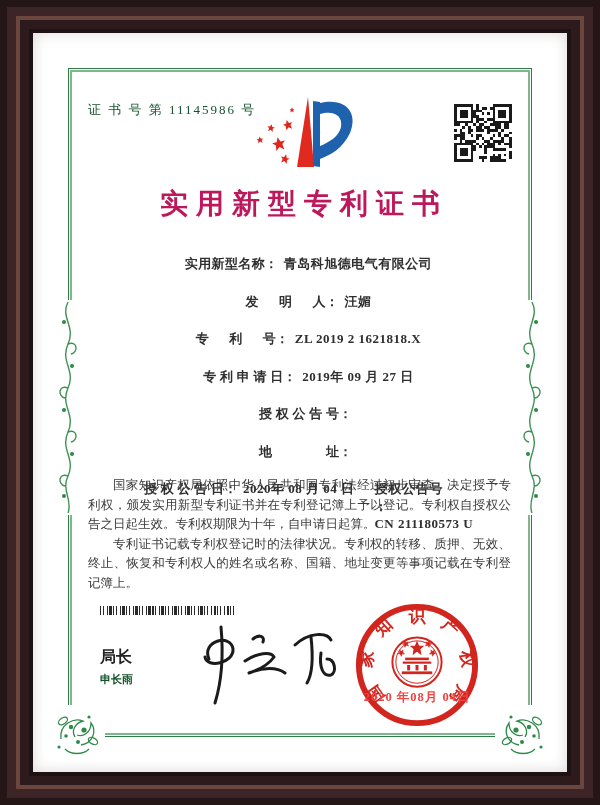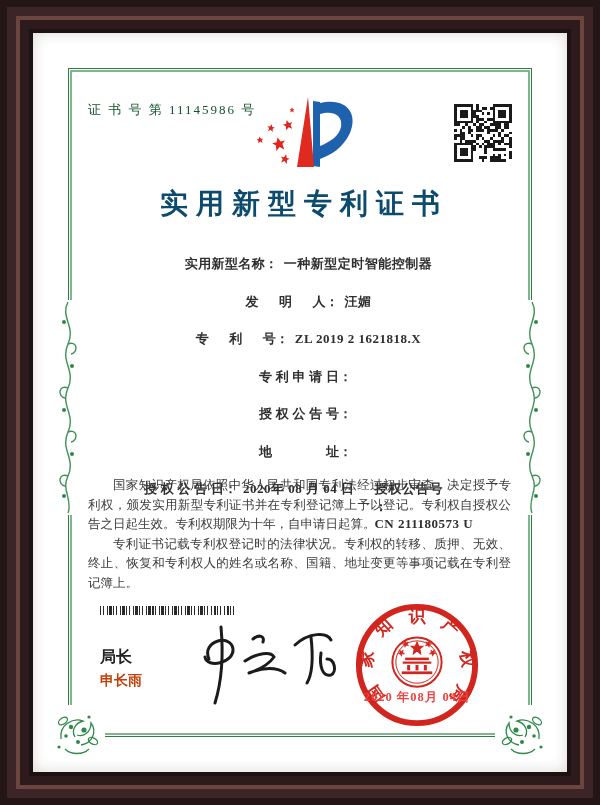--- a/index.html
+++ b/index.html
@@ -23,38 +23,38 @@
   .ornament{position:absolute;background:#fff;display:flex;align-items:center;justify-content:center;}
   .flourish-left{left:25px;top:267px;width:20px;height:215px;}
   .flourish-right{left:489px;top:267px;width:20px;height:215px;}
   .floral-bl{left:18px;top:672px;width:54px;height:54px;}
   .floral-br{left:462px;top:672px;width:54px;height:54px;}
   
   .cert-no{position:absolute;left:55px;top:68px;font-size:13px;letter-spacing:2px;color:#14532d;}
   .logo{position:absolute;left:217px;top:58px;width:110px;height:88px;}
   .qr{position:absolute;left:421px;top:71px;width:58px;height:58px;}
   .title{position:absolute;left:0;right:0;top:152px;text-align:center;font-size:28px;font-weight:bold;
-         letter-spacing:8px;text-indent:8px;color:#0c4a6e;}
+         letter-spacing:8px;text-indent:8px;color:#be185d;}
   
   .fields{position:absolute;left:55px;right:38px;top:222px;font-size:13px;color:#2f2f2f;}
   .frow{display:flex;align-items:baseline;margin-bottom:19.5px;white-space:nowrap;justify-content:center;}
   .flabel{display:inline-block;width:80px;text-align:justify;text-align-last:justify;font-weight:600;}
   .fcolon{font-weight:600;margin-right:6px;}
   .fvalue{font-weight:600;letter-spacing:.5px;}
   .fgroup2{margin-left:20px;display:flex;align-items:baseline;flex-direction:column;}
   .fgroup2 .flabel{width:68px;}
   
   .bodytext{position:absolute;left:55px;right:56px;top:443px;font-size:12.5px;line-height:19.5px;
             color:#3b3b3b;text-align:justify;}
   .bodytext p{margin:0;text-indent:2em;}
   
   .barcode{position:absolute;left:67px;top:573px;width:136px;height:9px;
     background:repeating-linear-gradient(90deg,#2a2a2a 0 1.5px,#fff 1.5px 3px,#2a2a2a 3px 4px,#fff 4px 7px,#2a2a2a 7px 8px,#fff 8px 9.5px,#2a2a2a 9.5px 12px,#fff 12px 13px);}
   .director-title{position:absolute;left:67px;top:614px;font-size:16px;font-weight:bold;color:#222;}
-  .director-name{position:absolute;left:67px;top:639px;font-size:14px;font-weight:bold;color:#c2410c;}
+  .director-name{position:absolute;left:67px;top:639px;font-size:11px;font-weight:bold;color:#14532d;}
   .signature{position:absolute;left:142px;top:580px;width:170px;height:105px;}
   .seal{position:absolute;left:320px;top:568px;width:128px;height:128px;}
   .seal-date{position:absolute;left:318px;top:656px;width:132px;text-align:center;
              font-size:12.5px;font-weight:bold;color:#ef4444;letter-spacing:1px;}
 </style>
 </head>
 <body>
 
 <div class="f1"></div>
 <div class="f2"></div>
@@ -406,35 +406,36 @@
         <rect x="18" y="20" width="1" height="1" fill="#1a1a1a"></rect>
       </svg>
   </div>
 
   <div class="title">实用新型专利证书</div>
 
   <div class="fields">
     <div class="frow">
       <span class="flabel">实用新型名称</span>
         <span class="fcolon">：</span>
-      <span class="fvalue">一种新型定时智能控制器</span>
+      <span class="fvalue">青岛科旭德电气有限公司</span>
     </div>
     <div class="frow">
       <span class="flabel">发明人</span>
         <span class="fcolon">：</span>
       <span class="fvalue">汪媚</span>
     </div>
     <div class="frow">
       <span class="flabel">专利号</span>
         <span class="fcolon">：</span>
       <span class="fvalue">ZL 2019 2 1621818.X</span>
     </div>
     <div class="frow">
       <span class="flabel">专利申请日</span>
         <span class="fcolon">：</span>
+      <span class="fvalue">2019年 09 月 27 日</span>
     </div>
     <div class="frow">
       <span class="flabel">授权公告号</span>
         <span class="fcolon">：</span>
     </div>
     <div class="frow">
       <span class="flabel">地址</span>
         <span class="fcolon">：</span>
     </div>
     <div class="frow">

